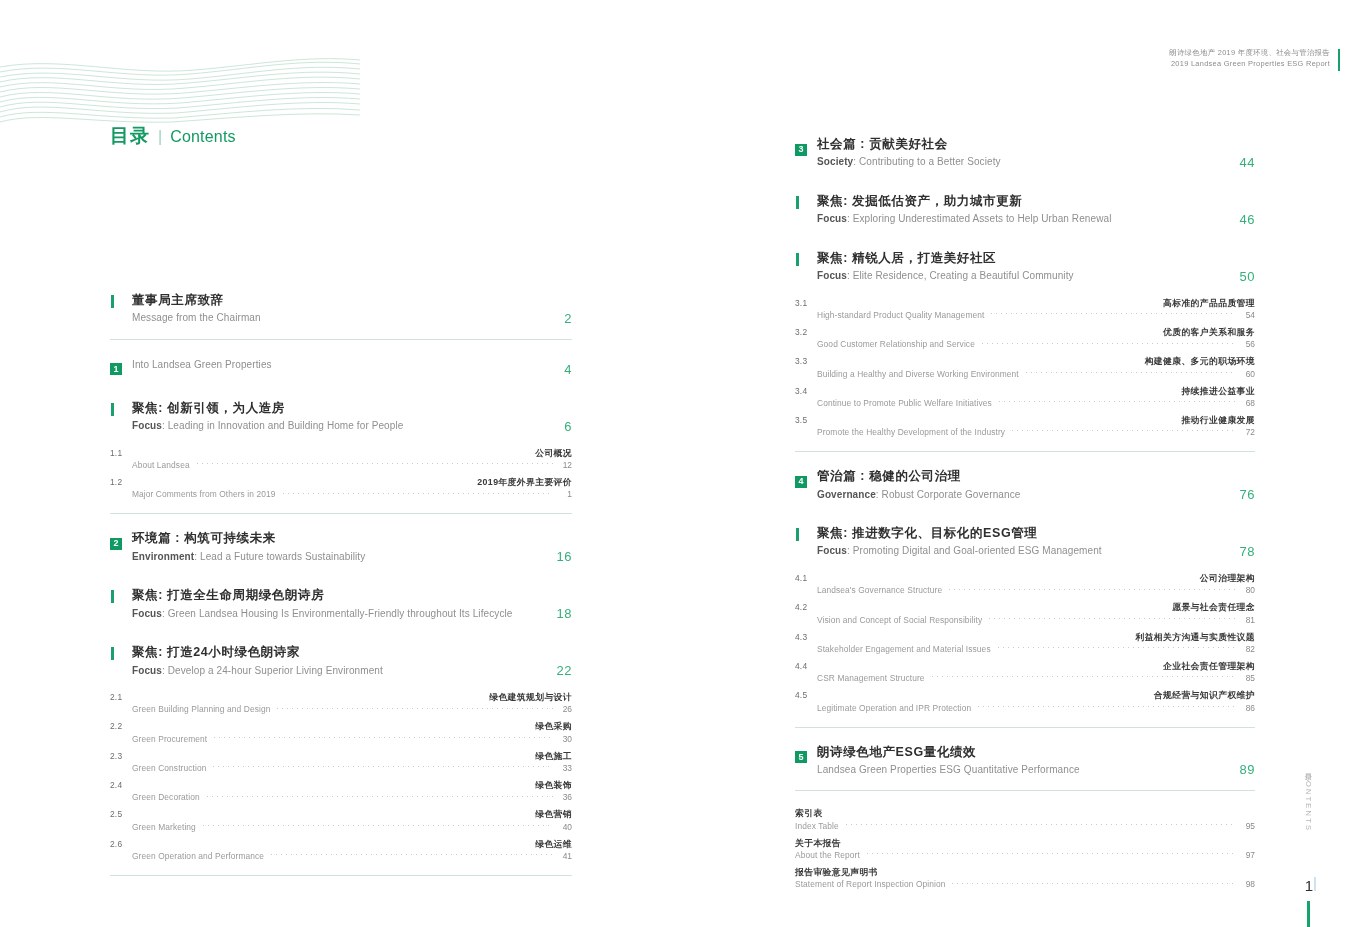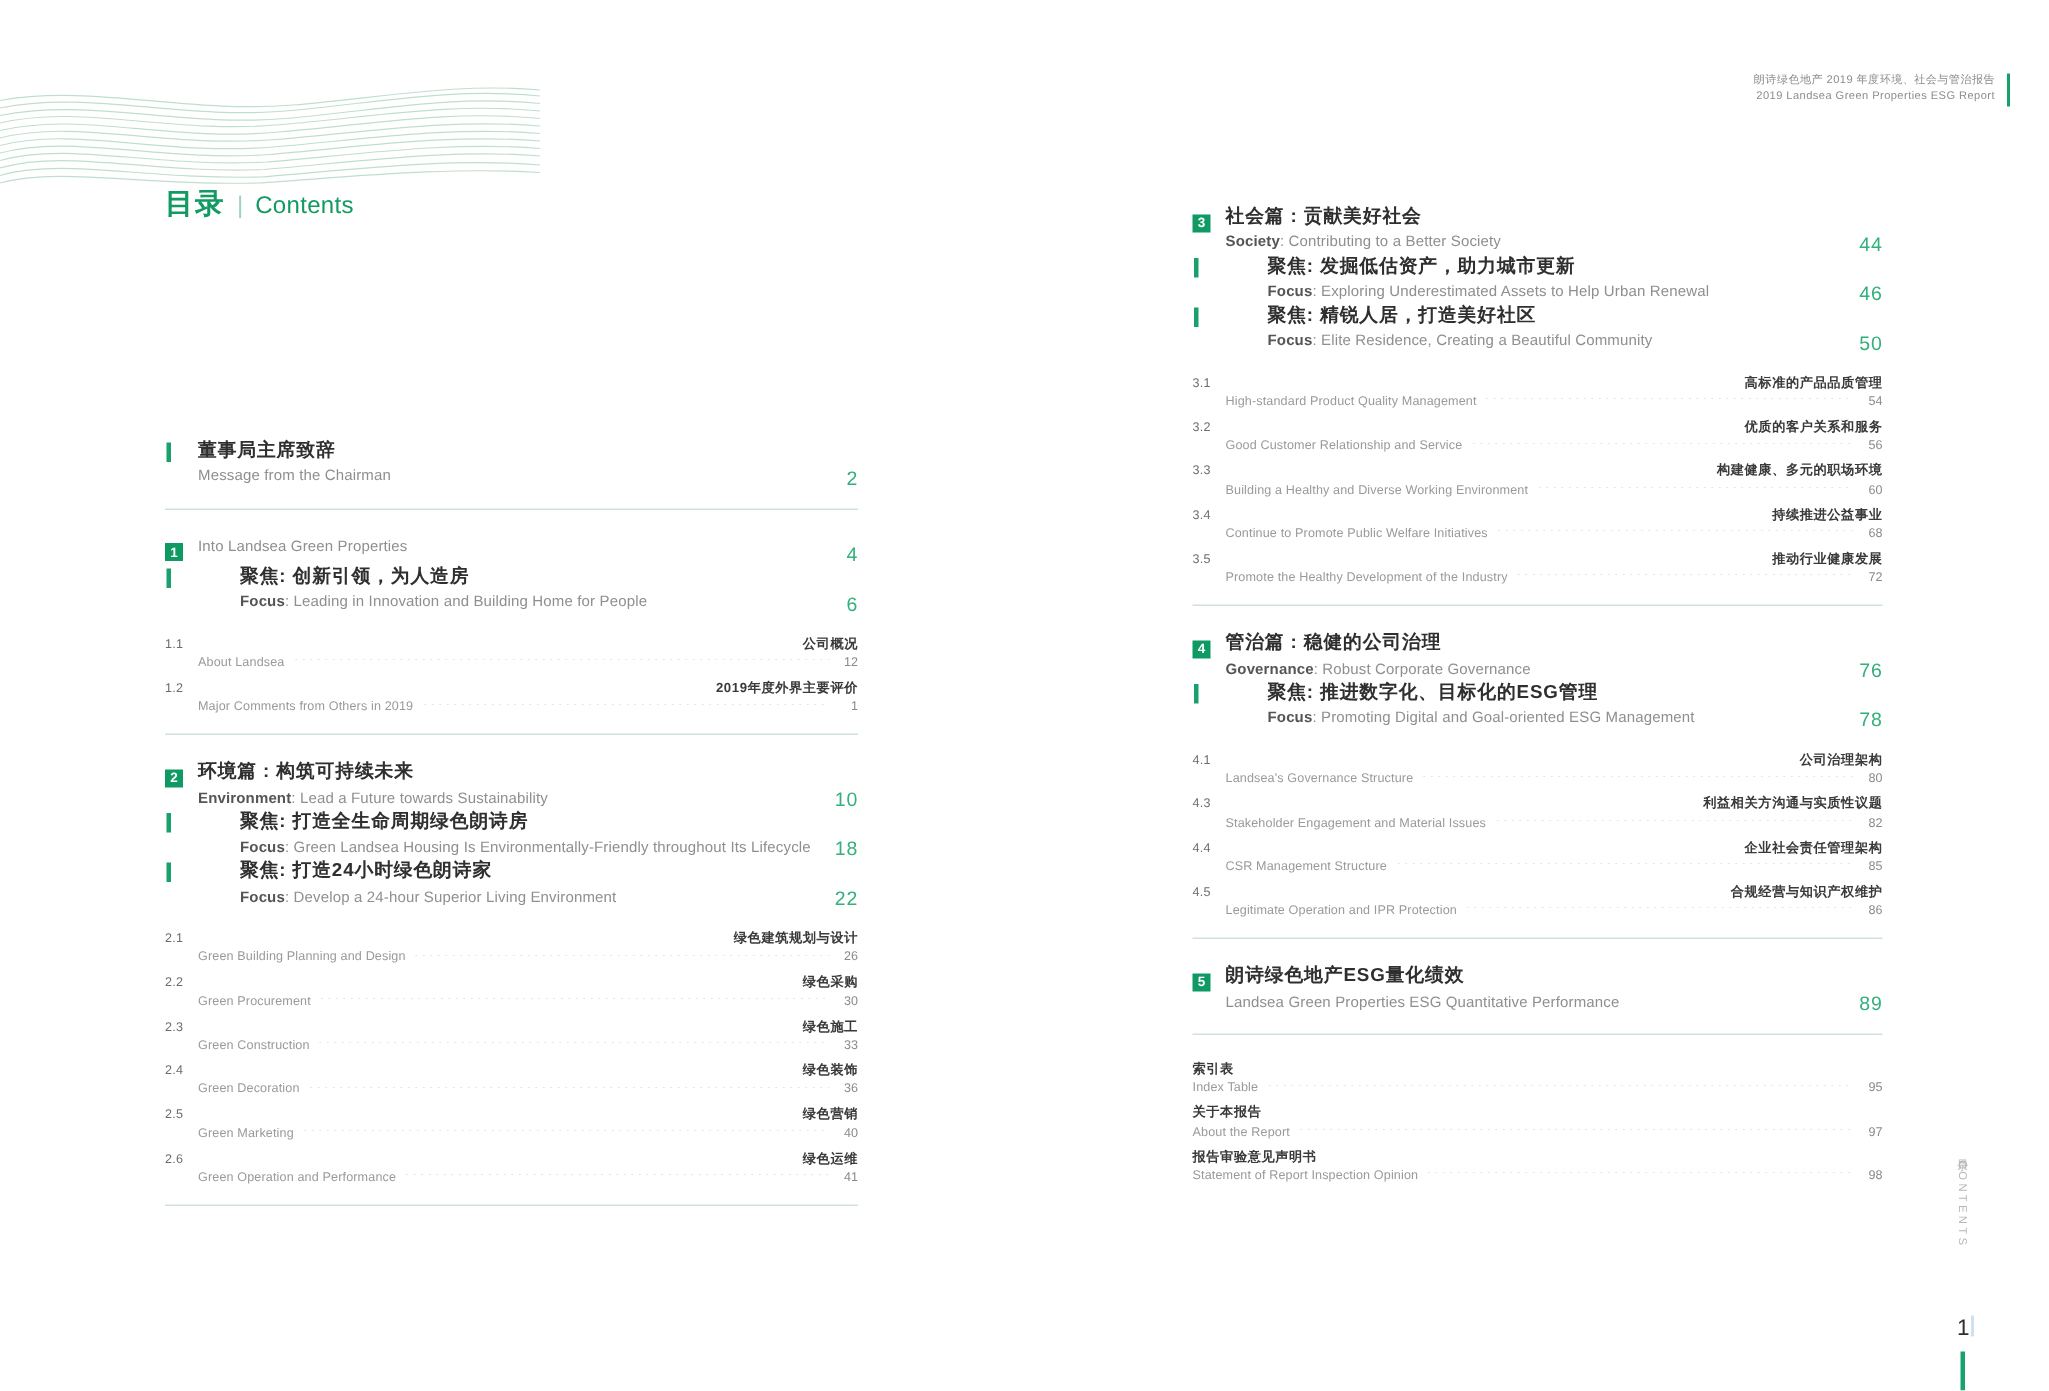--- a/index.html
+++ b/index.html
@@ -34,21 +34,21 @@
   .title-div{font-size:16px;color:#9ed3bb;font-weight:300;}
   .title-en{font-size:16px;color:#139a63;letter-spacing:.2px;}
 
   
   .col{position:absolute;}
   .col-left{left:110px;top:292px;width:462px;}
   .col-right{left:795px;top:136px;width:460px;}
 
   
   .major{position:relative;display:flex;align-items:flex-start;}
-  .major + .major{margin-top:0;gap:28px;}
+  .major + .major{margin-top:24px;}
   .marker{width:22px;flex:0 0 22px;padding-top:2px;}
   .bar{display:block;width:3px;height:13px;background:#1aa06c;margin-left:1px;margin-top:1px;}
   .numbox{
     display:inline-flex;align-items:center;justify-content:center;
     width:12px;height:12px;background:#0f9a63;color:#fff;
     font-size:9px;font-weight:bold;line-height:1;margin-top:1px;
   }
   .major-body{flex:1;}
   .major-cn{font-size:12.5px;font-weight:bold;color:#2f2f2f;letter-spacing:.6px;line-height:1.35;}
   .major-en{font-size:10px;color:#8f8f8f;margin-top:2.5px;letter-spacing:.1px;line-height:1.35;}
@@ -189,21 +189,21 @@
         </div>
       </div>
       <div class="rule"></div>
       <div class="group">
         <div class="major">
           <div class="marker"><span class="numbox">2</span></div>
           <div class="major-body">
             <div class="major-cn">环境篇 : 构筑可持续未来</div>
             <div class="major-en"><b>Environment</b>: Lead a Future towards Sustainability</div>
           </div>
-          <div class="major-pg">10</div>
+          <div class="major-pg">16</div>
         </div>
         <div class="major">
           <div class="marker">
             <span class="bar"></span>
           </div>
           <div class="major-body">
             <div class="major-cn">聚焦: 打造全生命周期绿色朗诗房</div>
             <div class="major-en"><b>Focus</b>: Green Landsea Housing Is Environmentally-Friendly throughout Its Lifecycle</div>
           </div>
           <div class="major-pg">18</div>
@@ -400,20 +400,31 @@
         </div>
         <div class="subs">
           <div class="sub">
             <div class="sub-no">4.1</div>
             <div class="sub-body">
               <div class="sub-cn">公司治理架构</div>
               <div class="sub-row">
                 <span class="sub-en">Landsea's Governance Structure</span>
                 <span class="leader"></span>
                 <span class="sub-pg">80</span>
+              </div>
+            </div>
+          </div>
+          <div class="sub">
+            <div class="sub-no">4.2</div>
+            <div class="sub-body">
+              <div class="sub-cn">愿景与社会责任理念</div>
+              <div class="sub-row">
+                <span class="sub-en">Vision and Concept of Social Responsibility</span>
+                <span class="leader"></span>
+                <span class="sub-pg">81</span>
               </div>
             </div>
           </div>
           <div class="sub">
             <div class="sub-no">4.3</div>
             <div class="sub-body">
               <div class="sub-cn">利益相关方沟通与实质性议题</div>
               <div class="sub-row">
                 <span class="sub-en">Stakeholder Engagement and Material Issues</span>
                 <span class="leader"></span>

